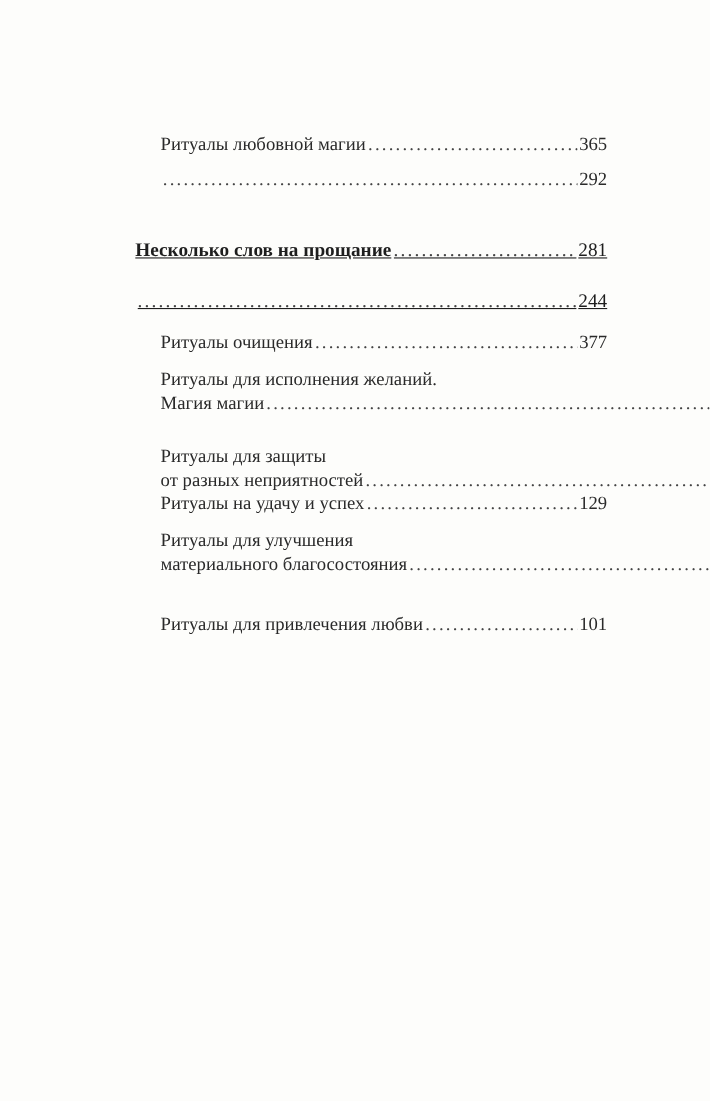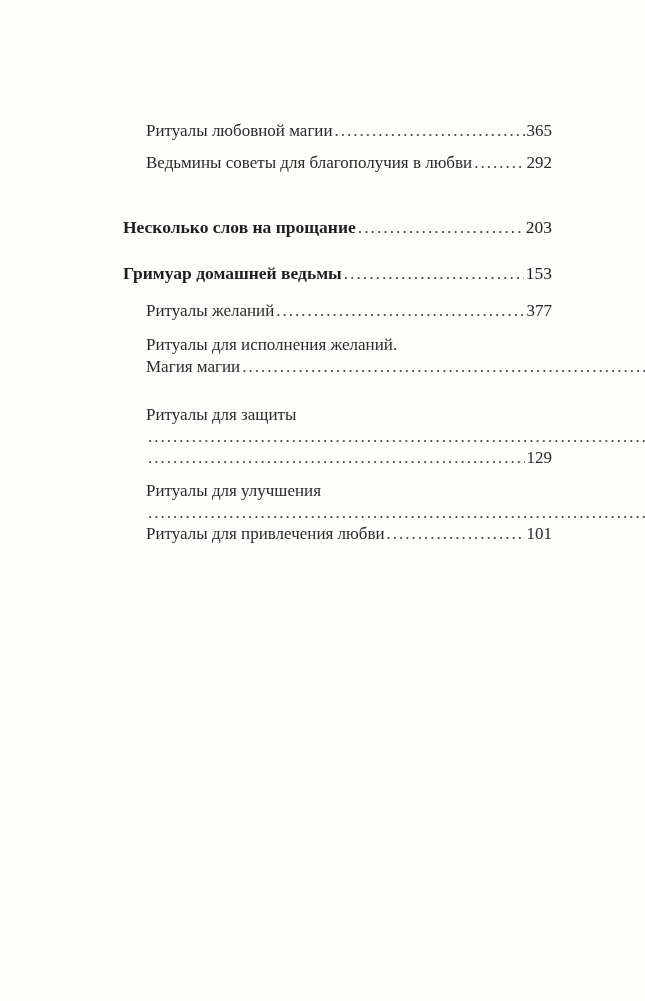--- a/index.html
+++ b/index.html
@@ -15,21 +15,21 @@
   .entry {
     position: absolute;
     display: flex;
     align-items: flex-end;
     font-size: 17px;
     line-height: 22px;
     right: 93px;
     justify-content: space-between;
   }
   .entry.sub { left: 146px; }
-  .entry.main { left: 123px; font-weight: bold; font-size: 17.5px; color: #1e1e1e; }
+  .entry.main { left: 123px; font-weight: bold; font-size: 17.5px; color: #1e1e1e; text-decoration: underline; }
   .entry .text { white-space: nowrap; }
   .entry .text-block { display: flex; flex-direction: column; }
   .entry .lastline { display: flex; align-items: flex-end; flex: 1; }
   .leader {
     flex: 1;
     overflow: hidden;
     white-space: nowrap;
     margin: 0 2px;
     letter-spacing: 2px;
     font-weight: normal;
@@ -43,78 +43,79 @@
 
 <div class="toc">
 
   <div class="entry sub" style="top:120px">
     <span class="text">Ритуалы любовной магии</span>
     <span class="leader"></span>
     <span class="page">365</span>
   </div>
 
   <div class="entry sub" style="top:152px">
-    <span class="text">Ведьмины советы для благополучия в любви</span>
     <span class="leader"></span>
     <span class="page">292</span>
   </div>
 
   <div class="entry main" style="top:216px">
     <span class="text">Несколько слов на прощание</span>
     <span class="leader"></span>
-    <span class="page">203</span>
+    <span class="page">281</span>
   </div>
 
   <div class="entry main" style="top:262px">
-    <span class="text">Гримуар домашней ведьмы</span>
     <span class="leader"></span>
-    <span class="page">153</span>
+    <span class="page">244</span>
   </div>
 
   <div class="entry sub" style="top:300px">
-    <span class="text">Ритуалы желаний</span>
+    <span class="text">Ритуалы очищения</span>
     <span class="leader"></span>
     <span class="page">377</span>
   </div>
 
   <div class="entry sub" style="top:334px">
     <div class="text-block" style="flex:1">
       <span class="text">Ритуалы для исполнения желаний.</span>
       <div class="lastline">
         <span class="text">Магия магии</span>
         <span class="leader"></span>
 
       </div>
     </div>
   </div>
 
   <div class="entry sub" style="top:404px">
     <div class="text-block" style="flex:1">
       <span class="text">Ритуалы для защиты</span>
       <div class="lastline">
+        <span class="text">от разных неприятностей</span>
         <span class="leader"></span>
 
       </div>
     </div>
   </div>
 
   <div class="entry sub" style="top:447px">
+    <span class="text">Ритуалы на удачу и успех</span>
     <span class="leader"></span>
     <span class="page">129</span>
   </div>
 
   <div class="entry sub" style="top:480px">
     <div class="text-block" style="flex:1">
       <span class="text">Ритуалы для улучшения</span>
       <div class="lastline">
+        <span class="text">материального благосостояния</span>
         <span class="leader"></span>
 
       </div>
     </div>
   </div>
 
-  <div class="entry sub" style="top:523px">
+  <div class="entry sub" style="top:557px">
     <span class="text">Ритуалы для привлечения любви</span>
     <span class="leader"></span>
     <span class="page">101</span>
   </div>
 
 </div>
 
 </body></html>

